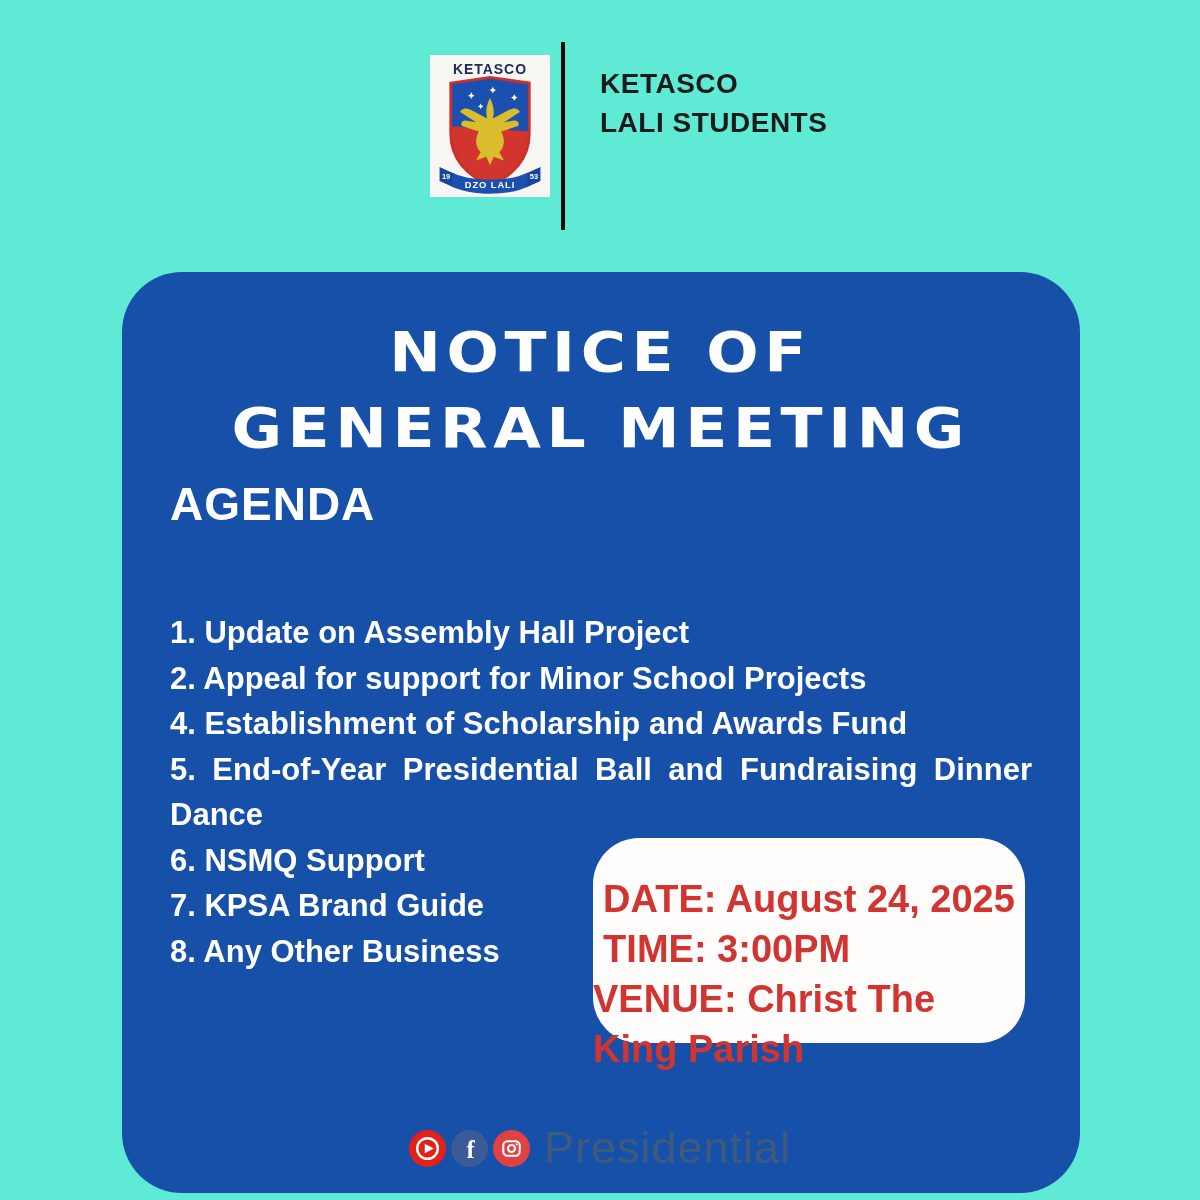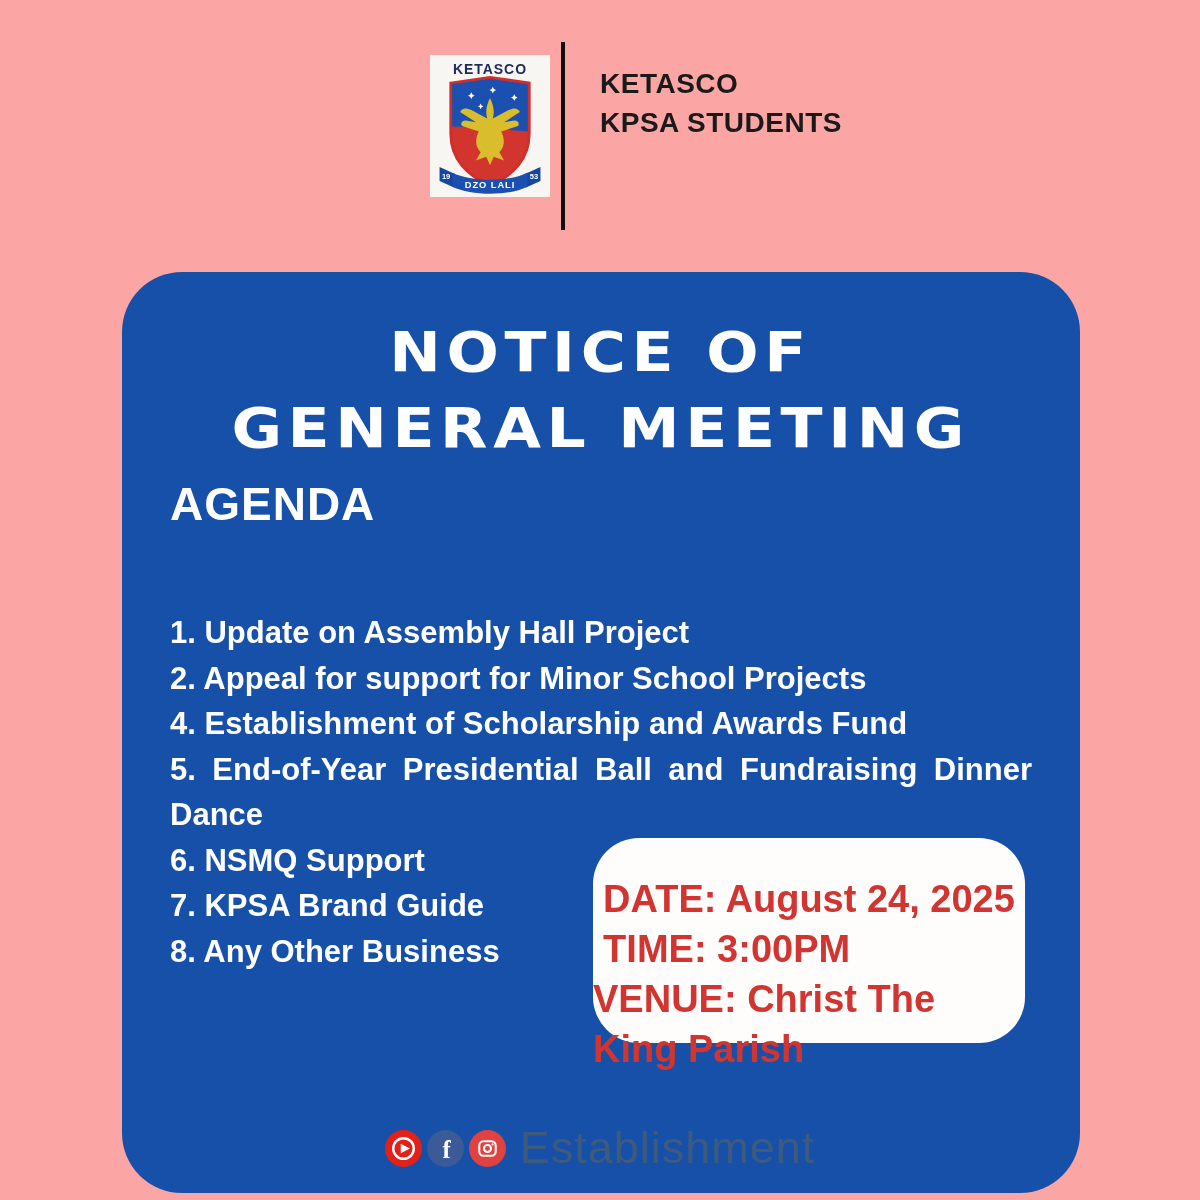--- a/index.html
+++ b/index.html
@@ -1,17 +1,17 @@
 <!DOCTYPE html>
 <html><head>
 <meta charset="utf-8">
 <style>
   html,body{margin:0;padding:0;background:#ffffff;}
   #canvas{
-    position:relative;width:1200px;height:1200px;background:#fca5a5;
+    position:relative;width:1200px;height:1200px;background:#5eead4;
     font-family:"Liberation Sans",sans-serif;overflow:hidden;
   }
   
   .logo-box{
     position:absolute;left:430px;top:55px;width:120px;height:142px;
     background:#f7f6f3;
   }
   .logo-box svg{width:100%;height:100%;display:block;}
   .divider{
     position:absolute;left:561px;top:42px;width:4px;height:188px;background:#0e0e0e;
@@ -94,21 +94,21 @@
         <text x="107" y="133" text-anchor="middle" font-size="8" font-weight="bold" fill="#ffffff">53</text>
         <text x="60" y="142" text-anchor="middle" font-size="10" font-weight="bold" fill="#ffffff" letter-spacing="1">DZO LALI</text>
       </g>
     </svg>
   </div>
 
   <div class="divider"></div>
 
   <div class="org-text">
     <div>KETASCO</div>
-    <div>KPSA STUDENTS</div>
+    <div>LALI STUDENTS</div>
   </div>
 
   <div class="card">
 
     <div class="card-title">
       <div><span class="stretch">NOTICE OF</span></div>
       <div><span class="stretch">GENERAL MEETING</span></div>
     </div>
 
     <div class="agenda-heading">AGENDA</div>
@@ -144,16 +144,16 @@
         <circle cx="18" cy="18" r="18" fill="#3d5a98"></circle>
         <text x="19" y="27" text-anchor="middle" font-size="24" font-weight="bold" fill="#ffffff" font-family="Liberation Serif, serif">f</text>
       </svg>
       <svg viewBox="0 0 36 36">
         <circle cx="18" cy="18" r="18" fill="#e04242"></circle>
         <rect x="10" y="11" width="16" height="14" rx="4" fill="none" stroke="#ffffff" stroke-width="2"></rect>
         <circle cx="18" cy="18" r="3.4" fill="none" stroke="#ffffff" stroke-width="2"></circle>
         <circle cx="23" y="0" cy="14" r="1.1" fill="#ffffff"></circle>
       </svg>
     </div>
-    <div class="handle">Establishment</div>
+    <div class="handle">Presidential</div>
   </div>
 
 </div>
 
 </body></html>

